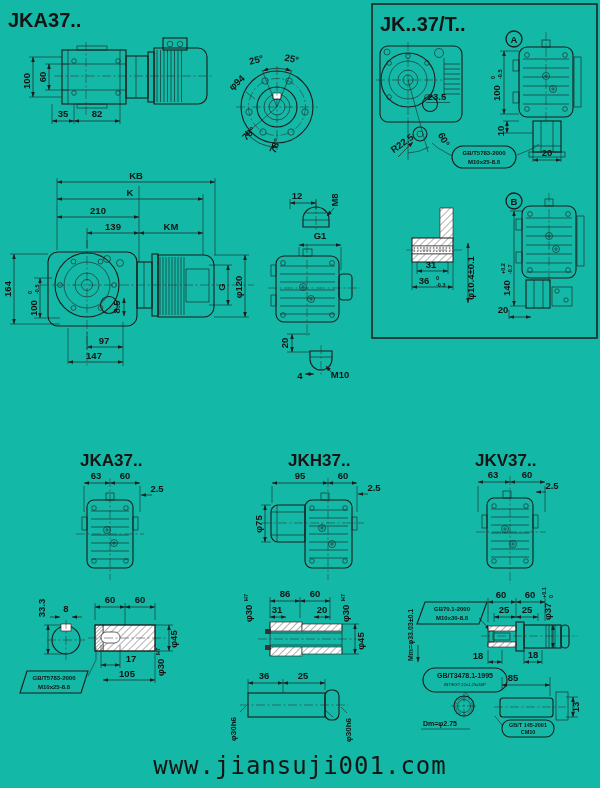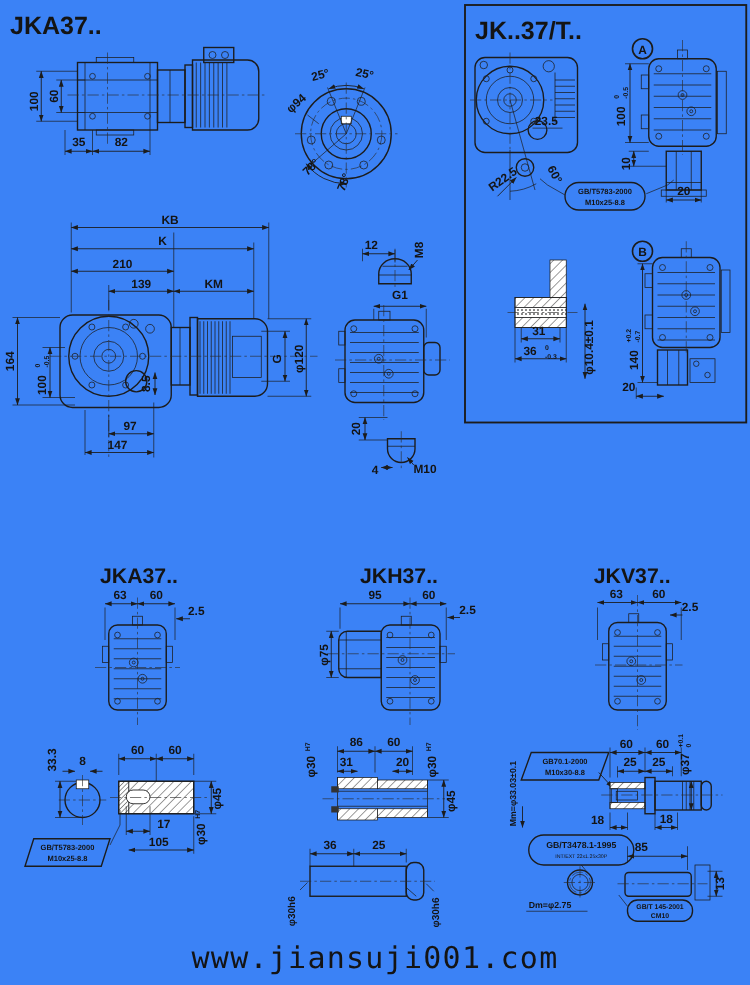--- a/index.html
+++ b/index.html
@@ -1,16 +1,16 @@
 <!DOCTYPE html>
 <html><head>
 <meta charset="utf-8">
 <style>
   html,body{margin:0;padding:0;background:#e8e8e8}
-  #page{width:600px;height:788px;background:#3b82f6;position:relative;margin:0 auto;overflow:hidden}
+  #page{width:600px;height:788px;background:#14b8a6;position:relative;margin:0 auto;overflow:hidden}
   svg{display:block}
   text{fill:#141414;font-family:"Liberation Sans",sans-serif}
   .tt{font:700 20px "Liberation Sans",sans-serif}
   .tt2{font:700 17px "Liberation Sans",sans-serif}
   .t{font:700 9.5px "Liberation Sans",sans-serif}
   .t8{font:700 8px "Liberation Sans",sans-serif}
   .t7{font:700 7px "Liberation Sans",sans-serif}
   .t6{font:700 6px "Liberation Sans",sans-serif}
   .t5{font:700 5.5px "Liberation Sans",sans-serif}
   .t4{font:400 4.2px "Liberation Sans",sans-serif}

